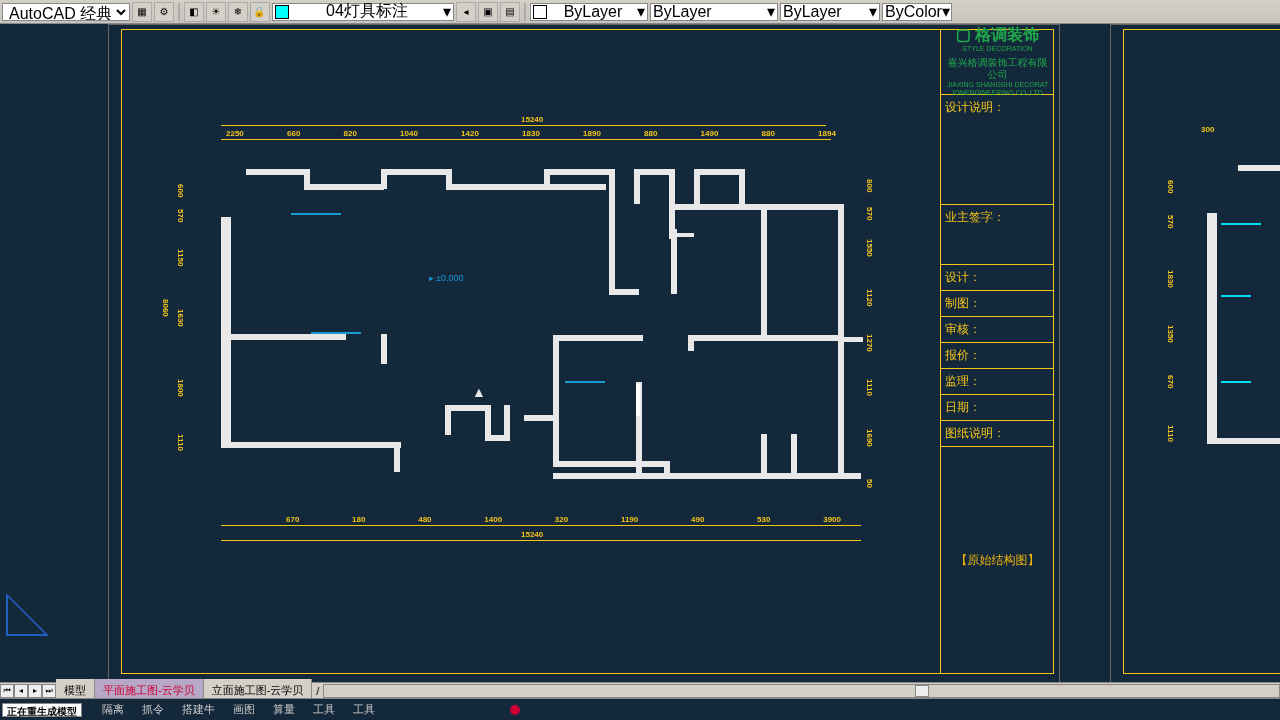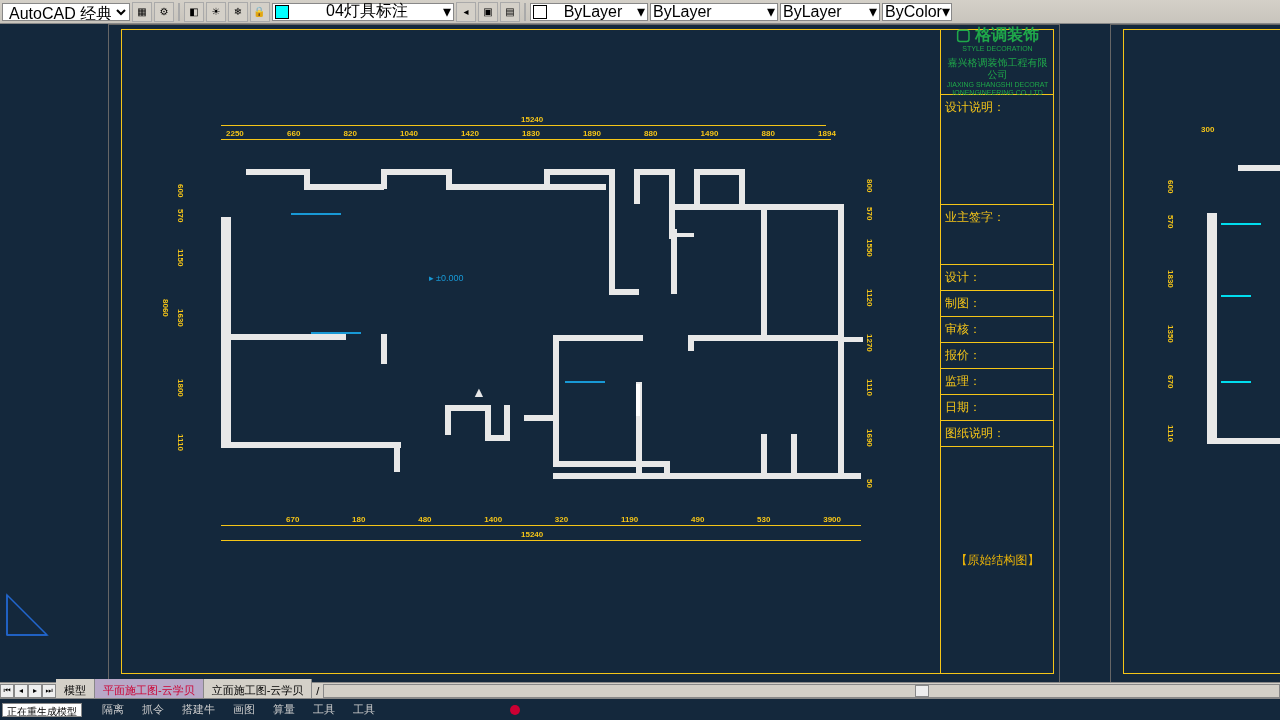--- a/index.html
+++ b/index.html
@@ -67,21 +67,21 @@
 .tabbar .nav .nbtn { width:14px; height:14px; border:1px solid #888; background:#eee; display:flex; align-items:center; justify-content:center; font-size:8px; cursor:pointer; }
 .tabbar .tab { padding:12px 8px; height:15px; background:#d4d0c8; border-right:1px solid #888; cursor:pointer; display:flex; align-items:center; }
 .tabbar .tab.active { background:#b8a8c8; color:#c03; }
 .tabbar .scroll-track { flex:1; margin-left:auto; background:#d4d0c8; border:1px solid #888; height:14px; position:relative; }
 .tabbar .scroll-thumb { position:absolute; right:350px; width:14px; height:12px; background:#eee; border:1px solid #888; }
 .statusbar {
   position:absolute; left:0; right:0; bottom:0; height:22px;
   background:#14283c; border-top:1px solid #888;
   display:flex; align-items:center; color:#ccc; font-size:11px;
 }
-.statusbar .cmd { background:#fff; color:#000; border:1px solid #888; padding:1px 4px; height:14px; font-size:10px; margin-left:2px; }
+.statusbar .cmd { background:#fff; color:#000; border:1px solid #888; padding:1px 4px; height:14px; font-size:10px; margin-left:2px;font-weight:bold; }
 .statusbar .menu { margin-left:20px; display:flex; gap:18px; color:#ccc; font-size:11px; }
 .statusbar .rec { position:absolute; left:510px; width:10px; height:10px; background:#c03; border-radius:50%; }
 .dim-tick { display:inline-block; font-size:8px; color:#f5c518; font-weight:bold; }
 
 .dim-col { position:absolute; top:150px; bottom:160px; width:20px; }
 .dim-col.left { left:55px; }
 .dim-col.right { right:55px; }
 .dim-v { color:#f5c518; font-size:8px; font-weight:bold; writing-mode:vertical-rl; position:absolute; }
 </style>
 </head>

